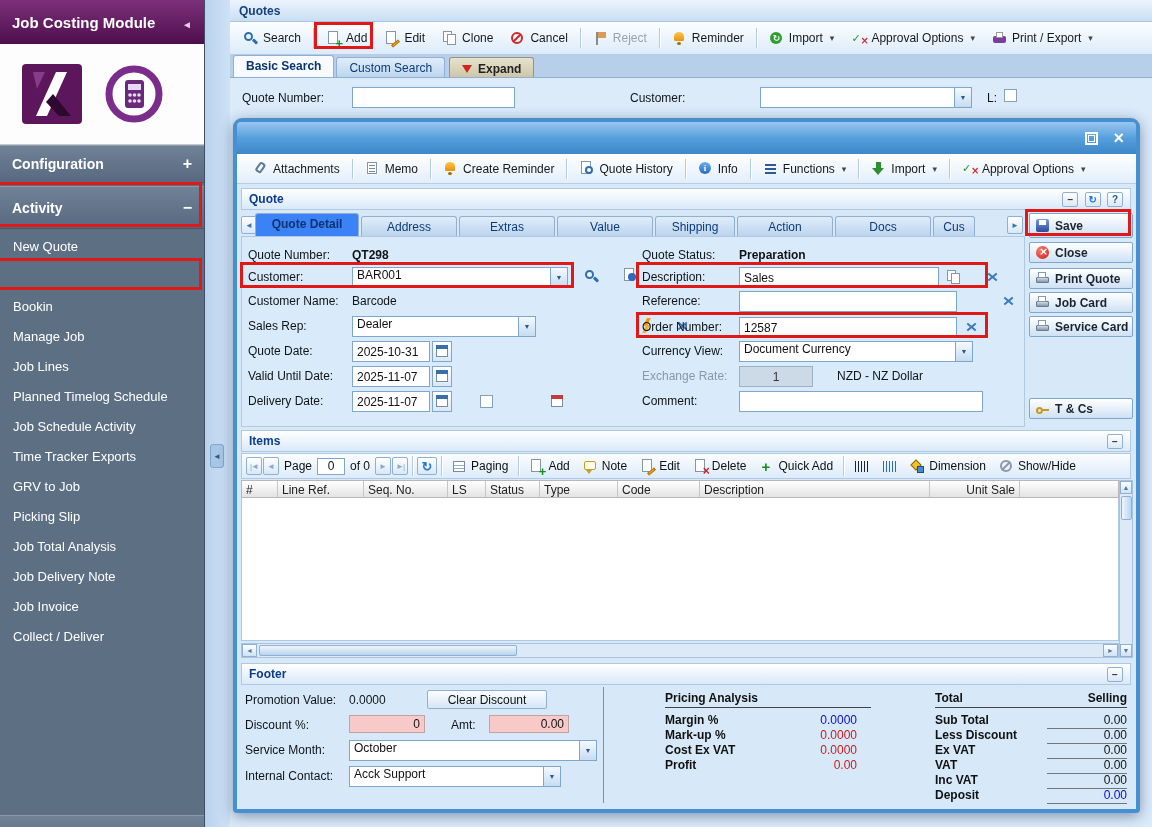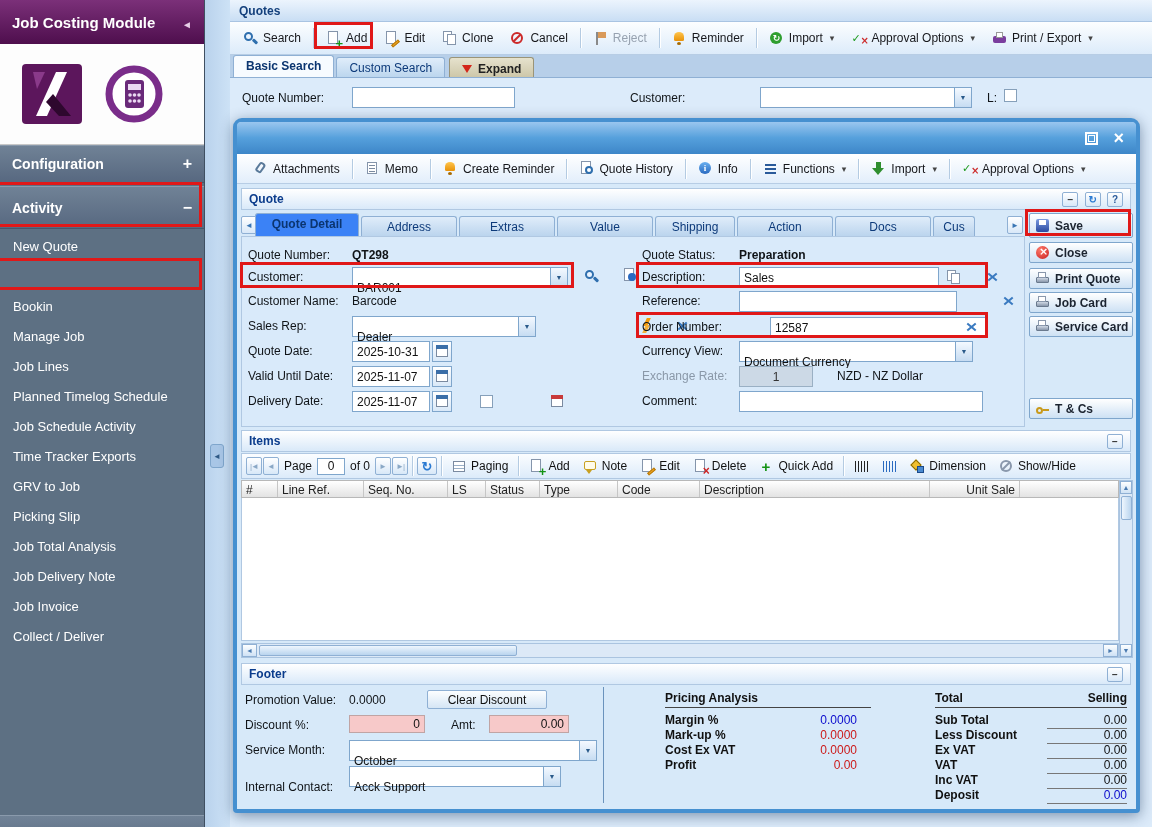--- a/index.html
+++ b/index.html
@@ -41,21 +41,21 @@
 .flabel.gray{color:#8a98a8}
 .b{font-weight:bold}
 
 
 .inp{border:1px solid #7fa6cc;background:#fff;height:21px;padding:0 4px;font:12px "Liberation Sans",sans-serif;color:#111}
 .inp.r{text-align:right}
 .inp.pink{background:#f7c9c9;border-color:#c0a4a4}
 .inp.dis{background:#ccd9e6;color:#333;text-align:center;border-color:#9ab0c4}
 .inp.pg{width:28px;height:17px;text-align:center}
 .dd{display:flex;border:1px solid #7fa6cc;background:#fff;height:21px}
-.dd .val{flex:1;padding:13px 4px;overflow:hidden;white-space:nowrap}
+.dd .val{flex:1;padding:0 4px;overflow:hidden;white-space:nowrap}
 .dd .ddb{width:17px;background:linear-gradient(#f4f9ff,#c6dcf2);border-left:1px solid #7fa6cc;display:flex;align-items:center;justify-content:center;flex:none}
 .dd .ddb::before{content:"\25BC";font-size:7px;color:#2a5a8a}
 .cb{width:13px;height:13px;background:#fff;border:1px solid #86a0ba;display:inline-block}
 .calbtn{width:20px;height:21px;border:1px solid #7fa6cc;background:linear-gradient(#fff,#d8e8f8);display:inline-flex;align-items:center;justify-content:center}
 
 
 .dialog{position:absolute;left:233px;top:118px;width:907px;height:695px;border:4px solid #4690d0;border-radius:9px 9px 4px 4px;background:#d7e9f9;box-shadow:0 3px 14px rgba(10,40,80,.45);z-index:5}
 .dlg-title{height:32px;background:linear-gradient(#9ac6ef,#55a0dc 50%,#3d86c8);border-radius:4px 4px 0 0;display:flex;align-items:center;justify-content:flex-end;gap:15px;padding:0 12px}
 .win-max{width:13px;height:13px;border:2px solid #fff;position:relative}
 .win-max::before{content:"";position:absolute;inset:1px;border:1px solid #fff}
@@ -438,21 +438,21 @@
         <span class="flabel abs" style="left:6px;top:82px">Sales Rep:</span>
         <div class="dd abs" style="left:110px;top:79px;width:184px">
           <span class="val">Dealer</span>
           <span class="ddb"></span>
         </div>
         <span class="i i-bolt abs" style="left:342px;top:81px"></span>
         <span class="i i-scissors abs" style="left:360px;top:82px"></span>
 
         <div class="frow" style="left:398px;top:79px;width:350px;height:24px">
           <span class="flabel abs" style="left:2px;top:4px">Order Number:</span>
-          <input class="inp abs" style="left: 99px; top: 1px; width: 218px; margin-left: 31px;" value="12587">
+          <input class="inp abs" style="left: 99px; top: 1px; width: 218px;" value="12587">
           <span class="i i-scissors abs" style="left:324px;top:4px"></span>
         </div>
 
         
         <span class="flabel abs" style="left:6px;top:107px">Quote Date:</span>
         <input class="inp abs" style="left: 110px; top: 104px; width: 78px;" value="2025-10-31">
         <span class="calbtn abs" style="left:190px;top:104px">
             <span class="i i-cal"></span>
           </span>
         <span class="flabel abs" style="left:400px;top:107px">Currency View:</span>
@@ -582,21 +582,21 @@
         <input class="inp pink r abs" style="left: 108px; top: 30px; width: 76px; height: 18px;" value="0">
         <span class="flabel abs" style="left:210px;top:33px">Amt:</span>
         <input class="inp pink r abs" style="left: 248px; top: 30px; width: 80px; height: 18px;" value="0.00">
 
         <span class="flabel abs" style="left:4px;top:58px">Service Month:</span>
         <div class="dd abs" style="left:108px;top:55px;width:248px">
           <span class="val">October</span>
           <span class="ddb"></span>
         </div>
 
-        <span class="flabel abs" style="left:4px;top:95px">Internal Contact:</span>
+        <span class="flabel abs" style="left:4px;top:84px">Internal Contact:</span>
         <div class="dd abs" style="left:108px;top:81px;width:212px">
           <span class="val">Acck Support</span>
           <span class="ddb"></span>
         </div>
 
         <div class="fdiv" style="left:362px;top:2px;height:116px"></div>
 
         <div class="pa-hdr abs" style="left:424px;top:6px;width:206px">Pricing Analysis</div>
         <span class="pa-lbl abs" style="left:424px;top:28px">Margin %</span>
         <span class="pa-val" style="left: 536px; top: 28px; width: 80px; color: rgb(10, 10, 204);">0.0000</span>

